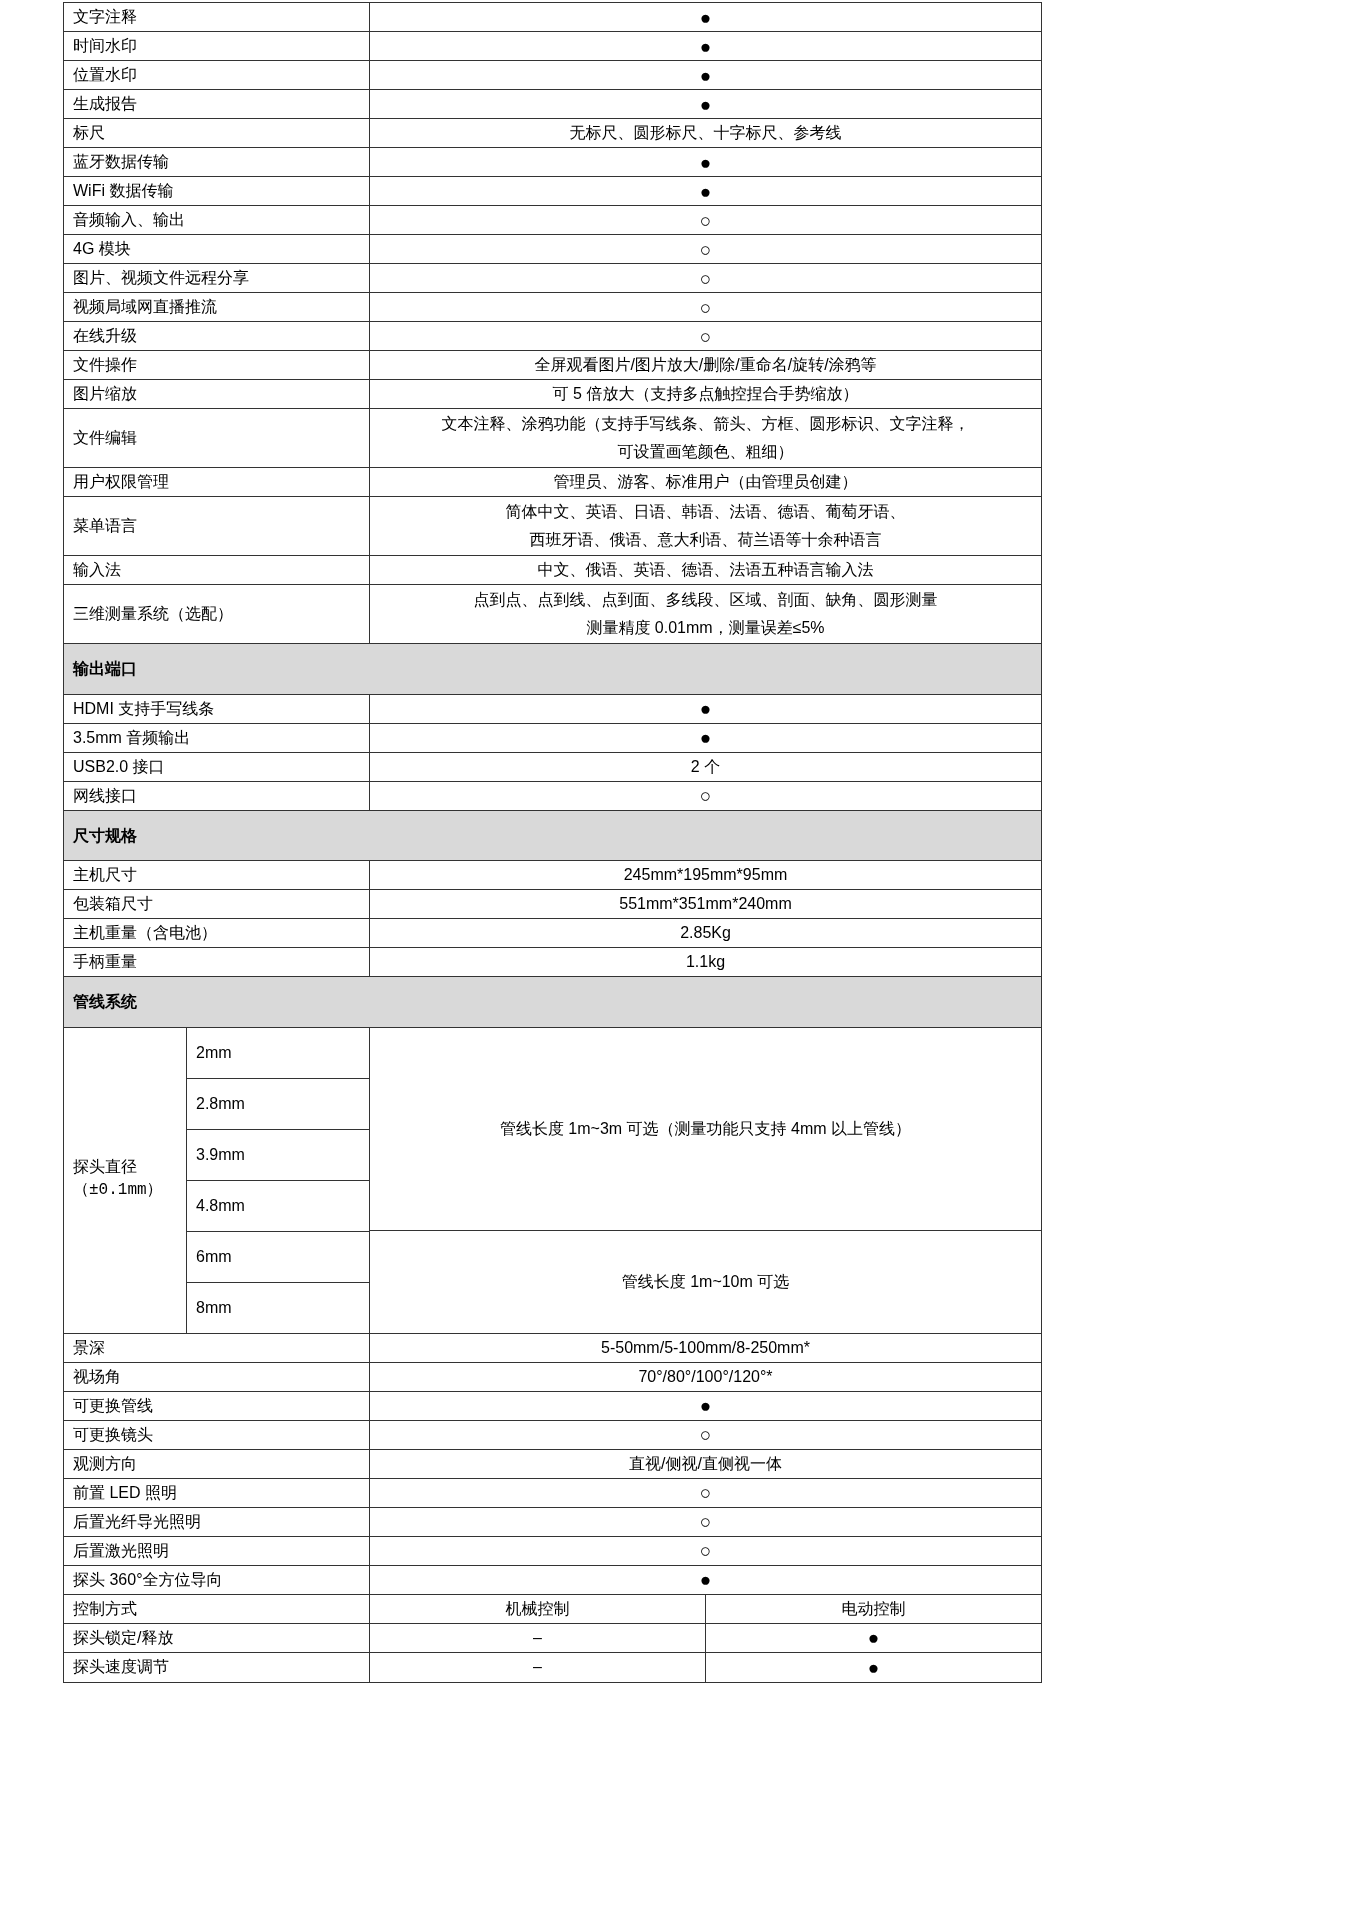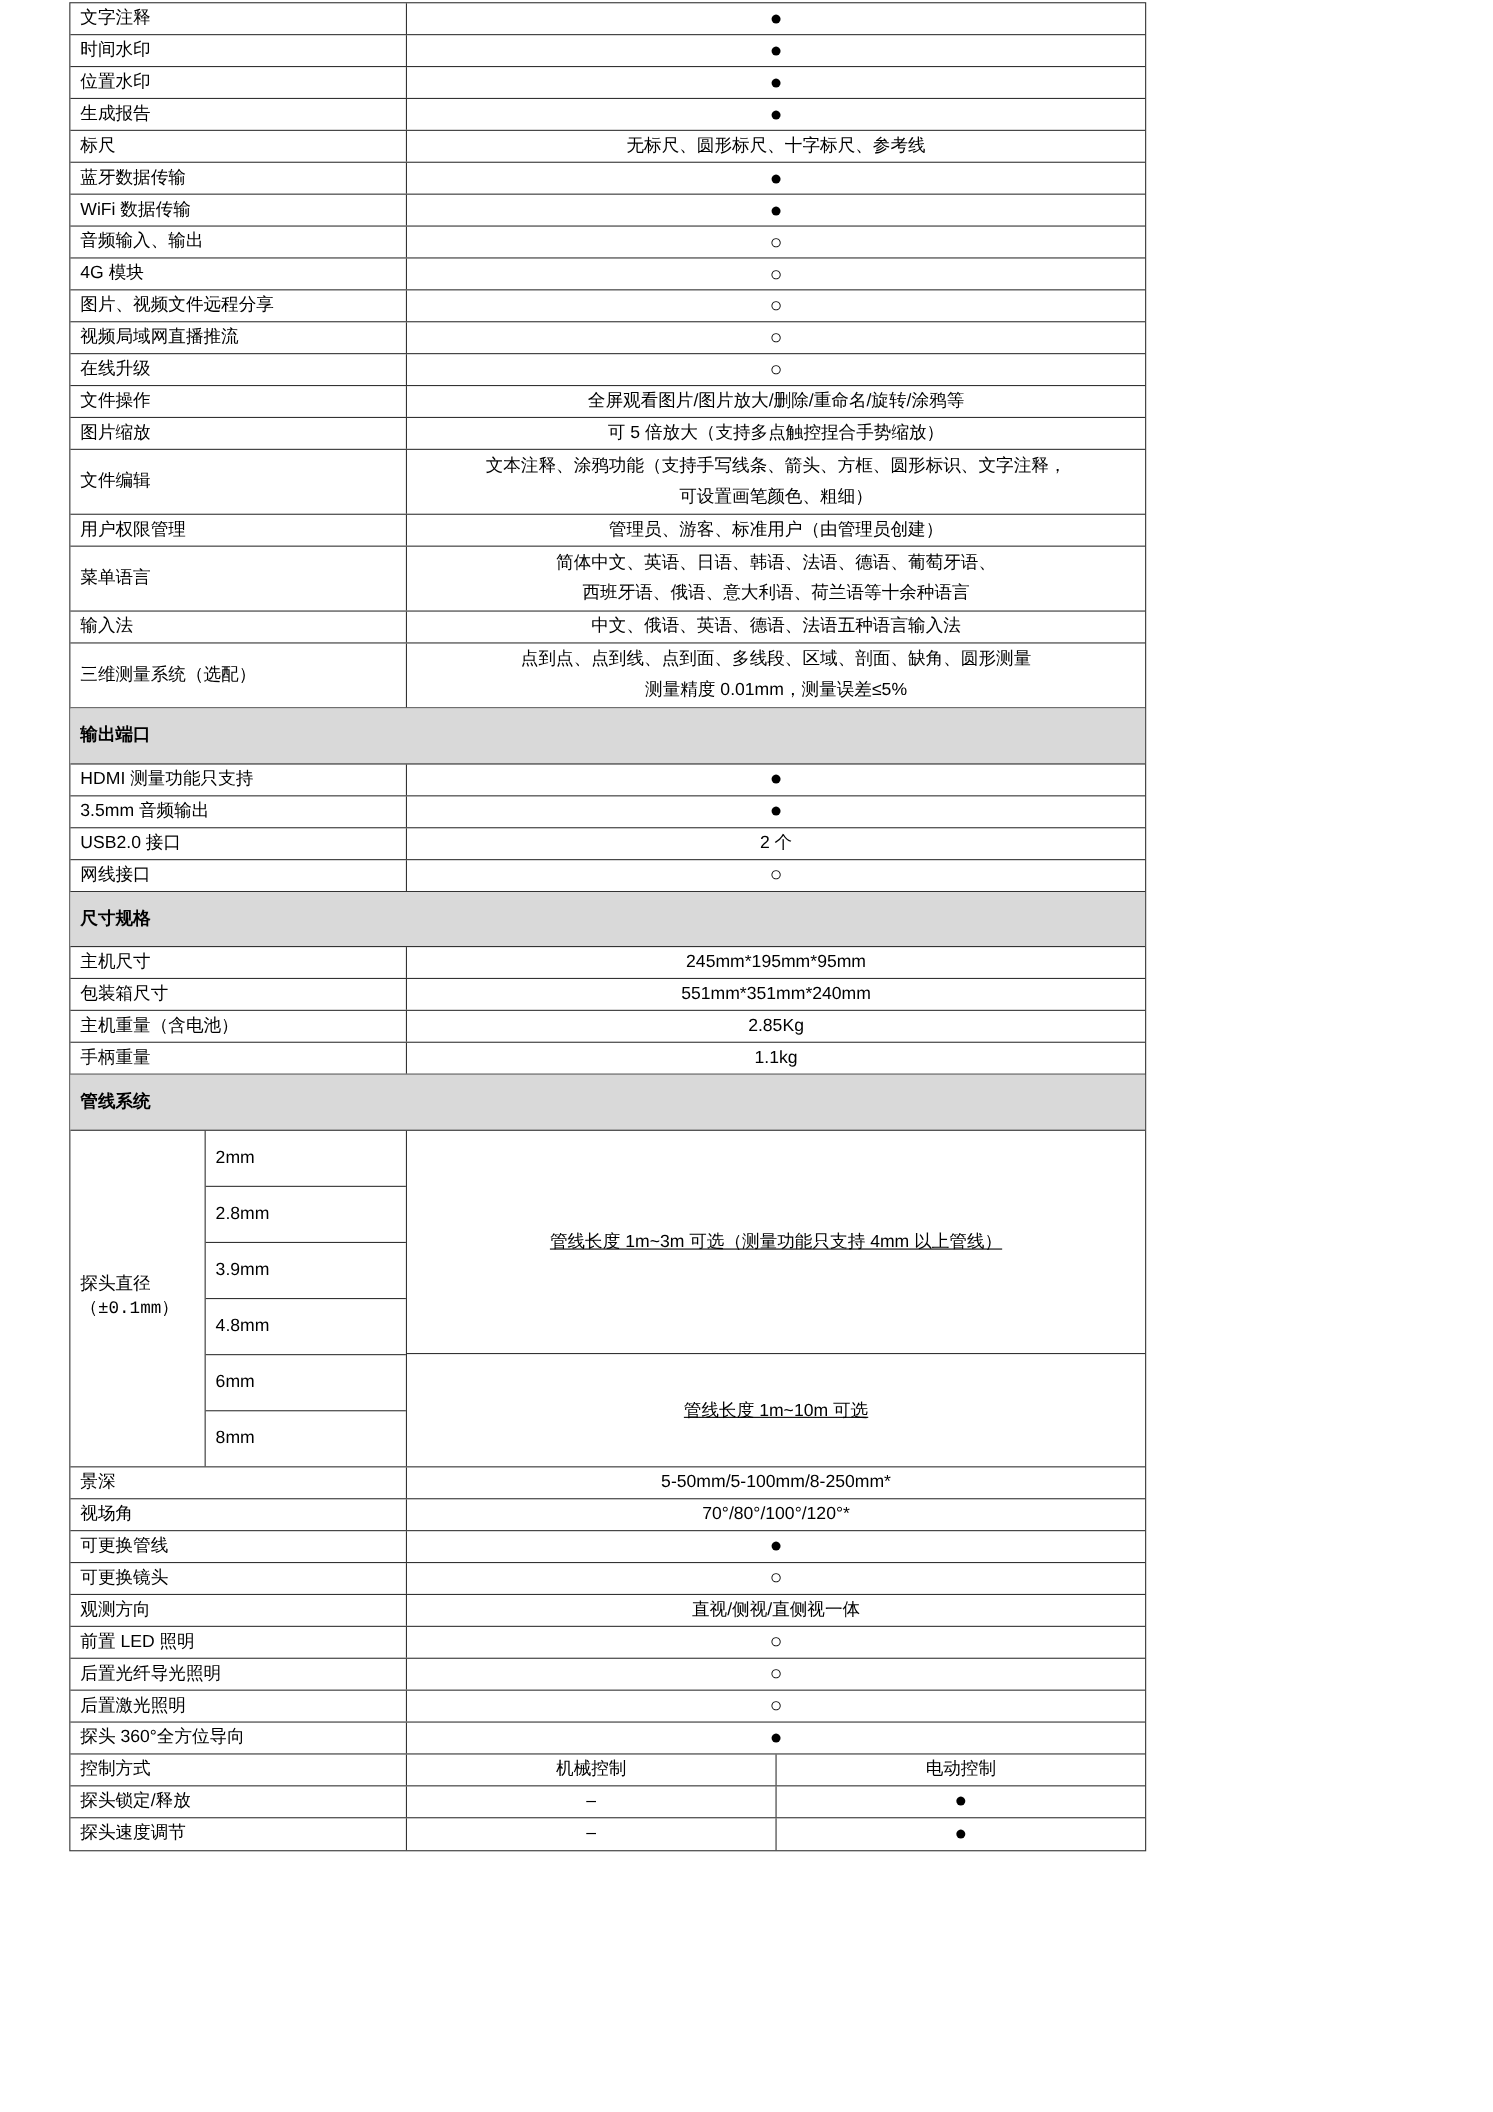--- a/index.html
+++ b/index.html
@@ -27,21 +27,21 @@
   .value-cell.multiline{flex-direction:column;justify-content:center;padding:1px 8px;}
   .value-line{line-height:28px;}
   .value-half{flex:1 1 0;}
   .section-row{background:var(--section-bg);}
   .section-cell{width:100%;padding:14px 9px;font-weight:bold;}
   .probe-row{min-height:180px;}
   .probe-label-cell{flex:0 0 122px;width:122px;padding:1px 10px 2px 9px;word-break:break-all;font-family:Liberation Mono, monospace;}
   .probe-mid-col{flex:0 0 183px;display:flex;flex-direction:column;border-left:1px solid var(--border);}
   .probe-mid-cell{flex:1 1 0;display:flex;align-items:center;padding:16px 9px;border-bottom:1px solid var(--border);}
   .probe-mid-cell:last-child{border-bottom:none;}
-  .probe-right-col{flex:1 1 auto;display:flex;flex-direction:column;border-left:1px solid var(--border);text-decoration:underline;}
+  .probe-right-col{flex:1 1 auto;display:flex;flex-direction:column;border-left:1px solid var(--border);}
   .probe-group-cell{display:flex;align-items:center;justify-content:center;text-align:center;padding:0 8px;border-bottom:1px solid var(--border);}
   .probe-group-cell:last-child{border-bottom:none;}
 </style>
 </head>
 <body>
 
 <div class="page">
   <div class="spec-table">
       <div class="row">
     <div class="cell label-cell">文字注释</div>
@@ -125,21 +125,21 @@
     <div class="cell label-cell">三维测量系统（选配）</div>
     <div class="cell value-cell multiline">
           <div class="value-line">点到点、点到线、点到面、多线段、区域、剖面、缺角、圆形测量</div>
           <div class="value-line">测量精度 0.01mm，测量误差≤5%</div>
         </div>
   </div>
       <div class="row section-row">
     <div class="cell section-cell">输出端口</div>
   </div>
       <div class="row">
-    <div class="cell label-cell">HDMI 测量功能只支持</div>
+    <div class="cell label-cell">HDMI 支持手写线条</div>
     <div class="cell value-cell symbol">●</div>
   </div>
       <div class="row">
     <div class="cell label-cell">3.5mm 音频输出</div>
     <div class="cell value-cell symbol">●</div>
   </div>
       <div class="row">
     <div class="cell label-cell">USB2.0 接口</div>
     <div class="cell value-cell">2 个</div>
   </div>

